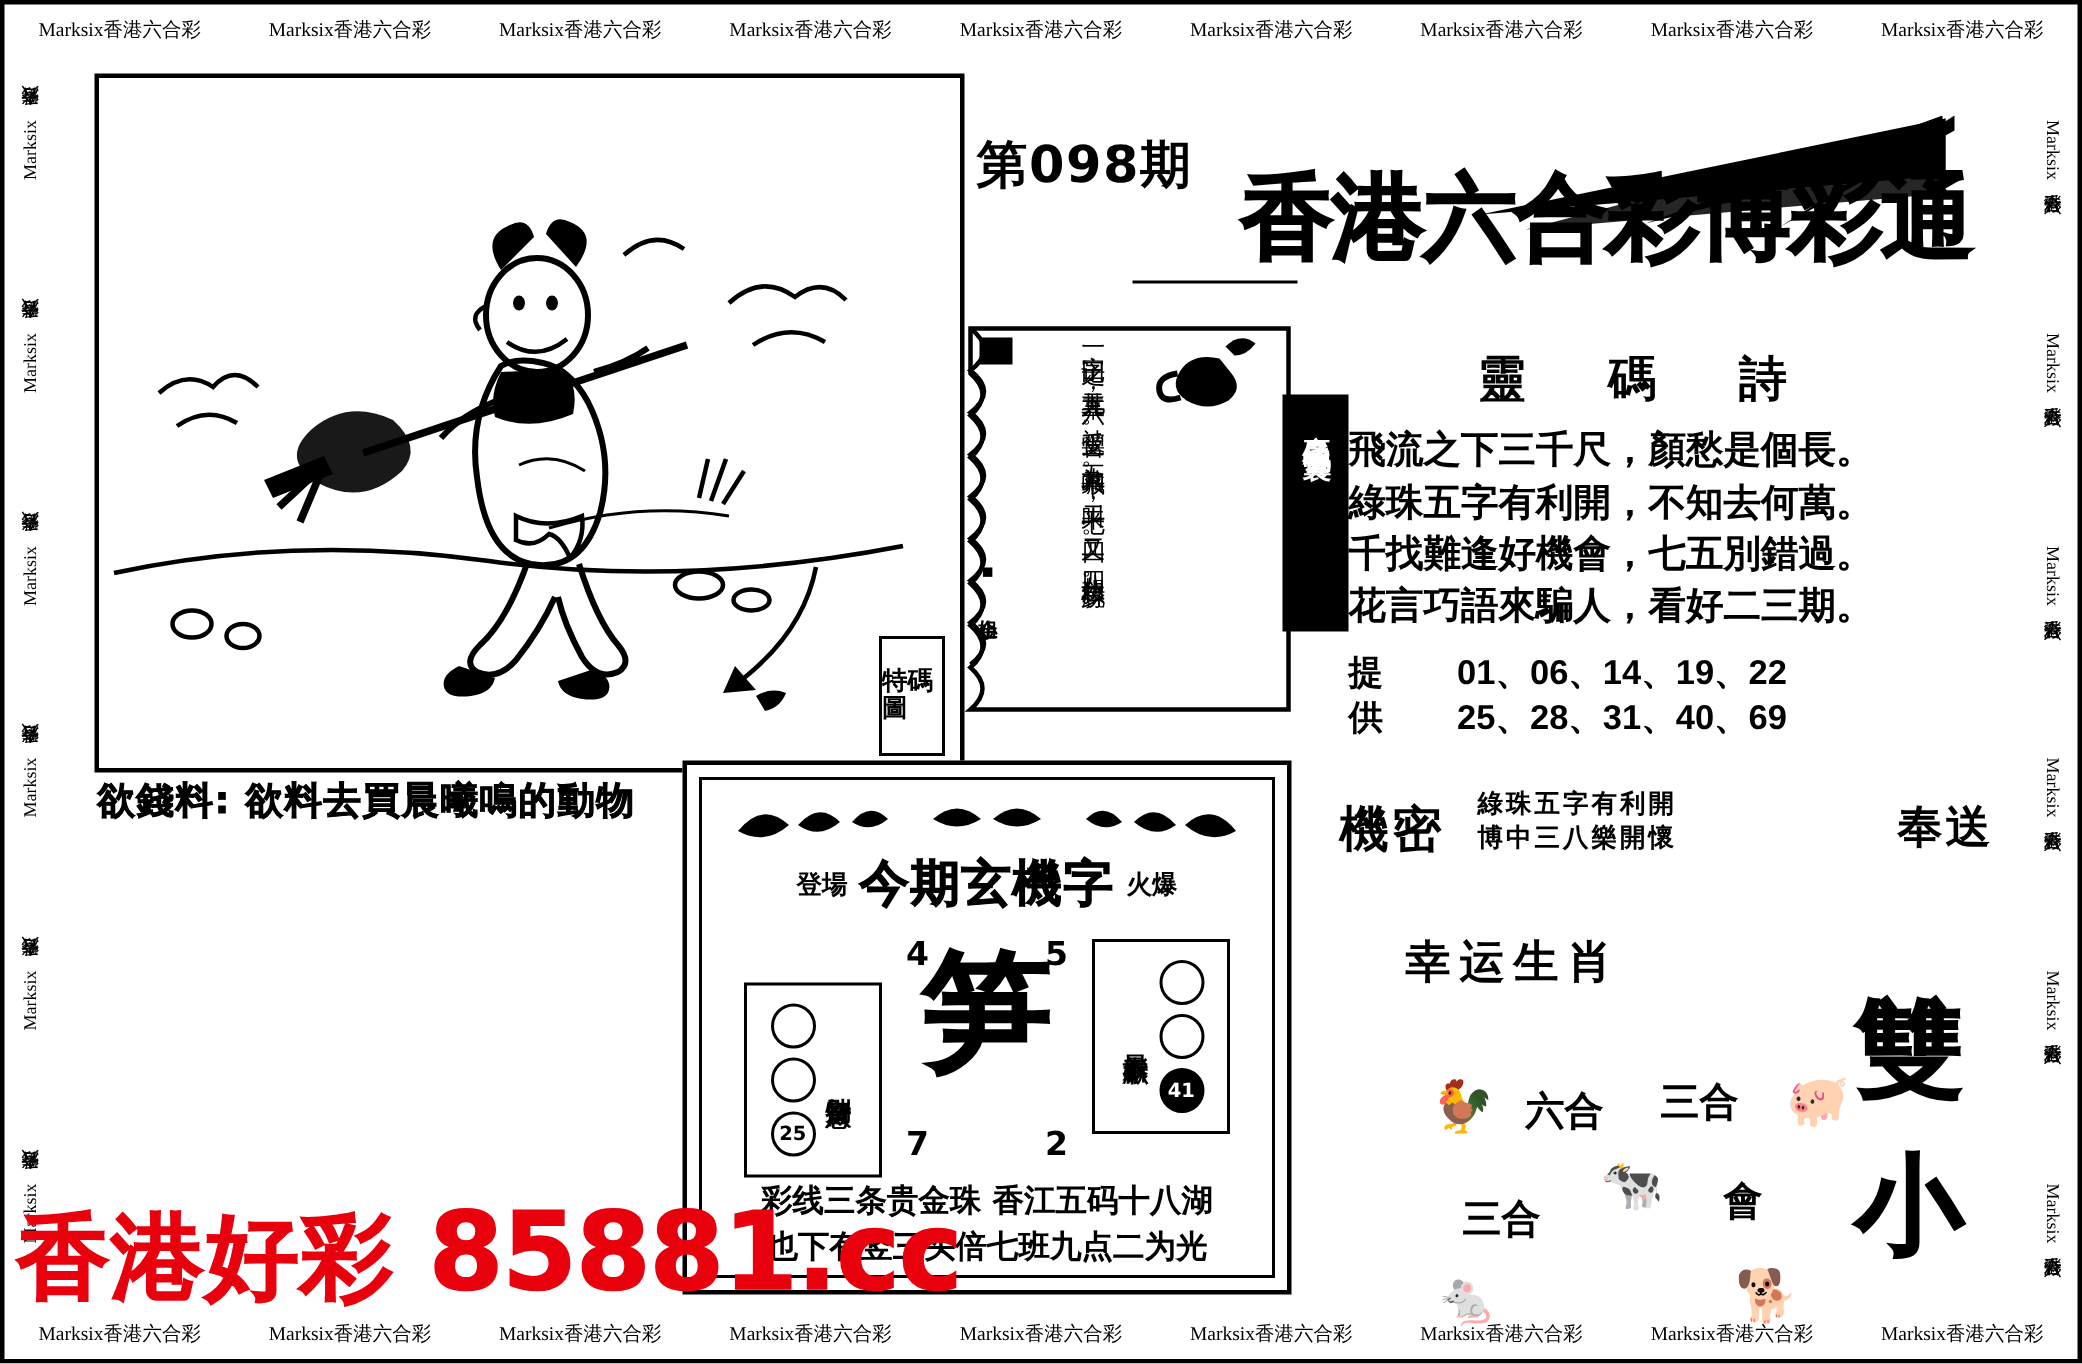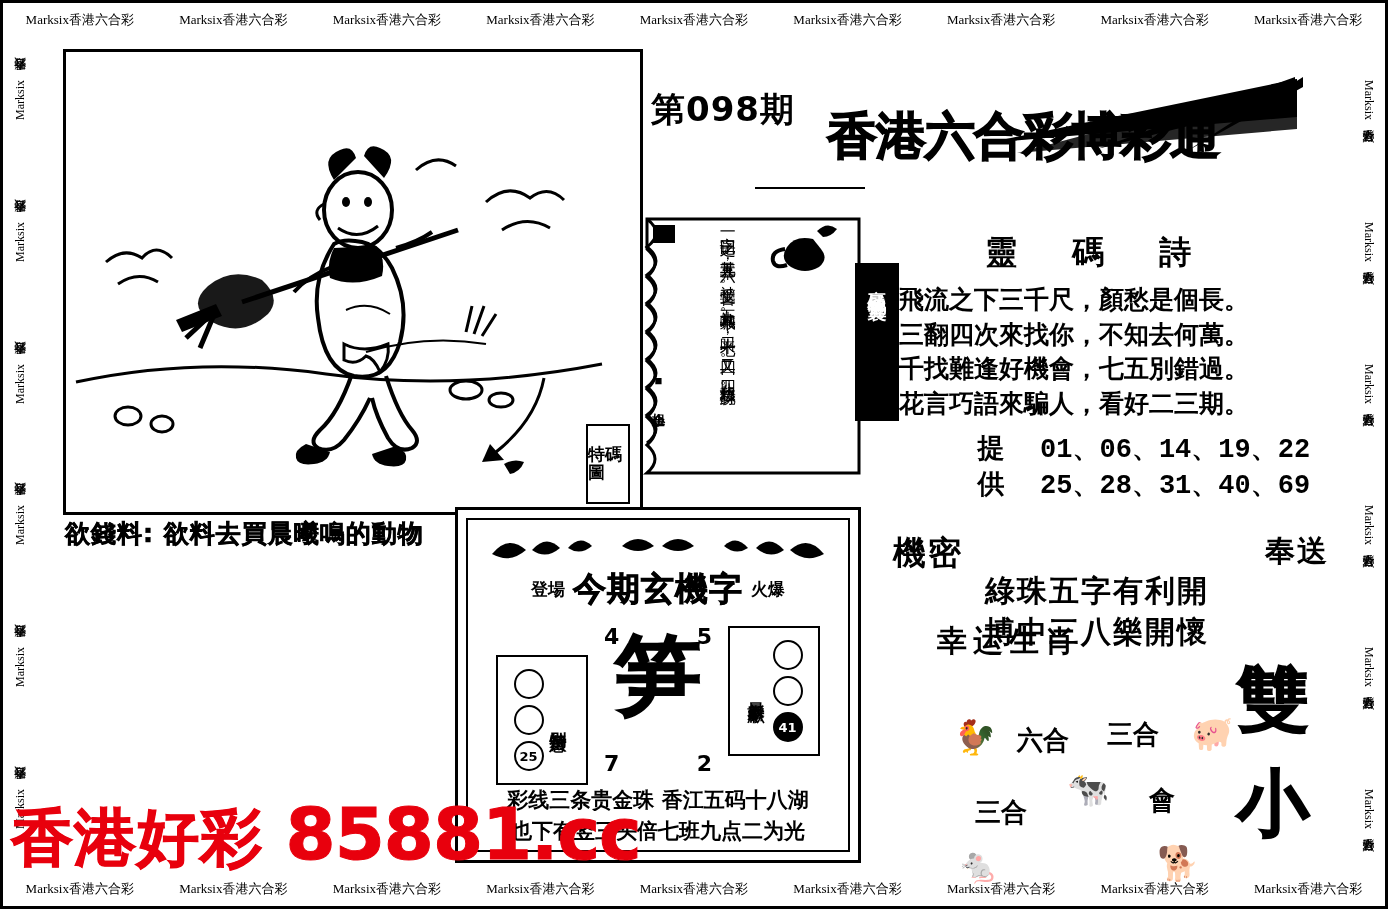--- a/index.html
+++ b/index.html
@@ -71,21 +71,21 @@
     font-size:34px;font-weight:bold;font-family:"DejaVu Sans",sans-serif;
     letter-spacing:1px;
   }
   
   .bigtitle{
     position:absolute;left:790px;top:48px;width:520px;height:80px;
   }
   .bigtitle .rays{position:absolute;left:150px;top:-6px;}
   .bigtitle .t{
     position:absolute;left:0;top:20px;
-    font-size:50px;font-weight:bold;font-family:"DejaVu Sans",sans-serif;
+    font-size:62px;font-weight:bold;font-family:"DejaVu Sans",sans-serif;
     letter-spacing:-1px;
     -webkit-text-stroke:1.4px #000;
   }
   .dashline{
     position:absolute;left:718px;top:152px;width:110px;border-top:2px solid #000;
   }
 
   
   .scroll-wrap{position:absolute;left:580px;top:170px;width:300px;height:290px;}
   .scroll-text{
@@ -115,37 +115,36 @@
     font-size:32px;font-weight:bold;letter-spacing:22px;
     font-family:"DejaVu Sans",sans-serif;
   }
   .poem{
     position:absolute;left:862px;top:248px;width:470px;
     font-size:25px;line-height:1.38;font-weight:bold;
     font-family:"DejaVu Sans",sans-serif;
   }
   .tigong{
     position:absolute;left:862px;top:398px;width:470px;
-    font-size:27px;font-weight:bold;font-family:Liberation Mono, monospace;
+    font-size:23px;font-weight:bold;font-family:Liberation Sans, sans-serif;
     line-height:1.32;
-    text-align:center;
   }
   .tigong .lbl{display:inline-block;width:66px;}
 
   
   .jimi{
     position:absolute;left:856px;top:486px;width:480px;height:76px;
   }
   .jimi .big{
     position:absolute;left:0;top:10px;font-size:33px;font-weight:bold;
     font-family:"DejaVu Sans",sans-serif;letter-spacing:2px;
   }
   .jimi .mid{
-    position:absolute;left:92px;top:4px;font-size:30px;line-height:1.35;
-    font-weight:bold;font-family:Liberation Serif, serif;letter-spacing:2px;margin-top:46px;
+    position:absolute;left:92px;top:4px;font-size:17px;line-height:1.35;
+    font-weight:bold;font-family:Liberation Serif, serif;letter-spacing:2px;
   }
   .jimi .right{
     position:absolute;left:372px;top:10px;font-size:30px;font-weight:bold;
     font-family:"DejaVu Sans",sans-serif;letter-spacing:2px;
   }
 
   
   .lucky-title{
     position:absolute;left:900px;top:586px;
     font-size:30px;font-weight:bold;letter-spacing:6px;
@@ -362,21 +361,21 @@
       <div class="scroll-text">一字记之曰：其无辜三六，被受害。一五为其喊不平。叫来二七，又二四。四八想法救脱身。</div>
       <div class="scroll-name">■ 金小姐</div>
       <div class="blackbar">
         <span>赢钱锦囊</span>
       </div>
     </div>
 
     <div class="poem-title">靈 碼 詩</div>
     <div class="poem">
       <div>飛流之下三千尺，顏愁是個長。</div>
-      <div>三翻四次來找你，不知去何萬。</div>
+      <div>綠珠五字有利開，不知去何萬。</div>
       <div>千找難逢好機會，七五別錯過。</div>
       <div>花言巧語來騙人，看好二三期。</div>
     </div>
 
     <div class="tigong">
       <div>
         <span class="lbl">提</span>
         <span>01、06、14、19、22</span>
       </div>
       <div>

